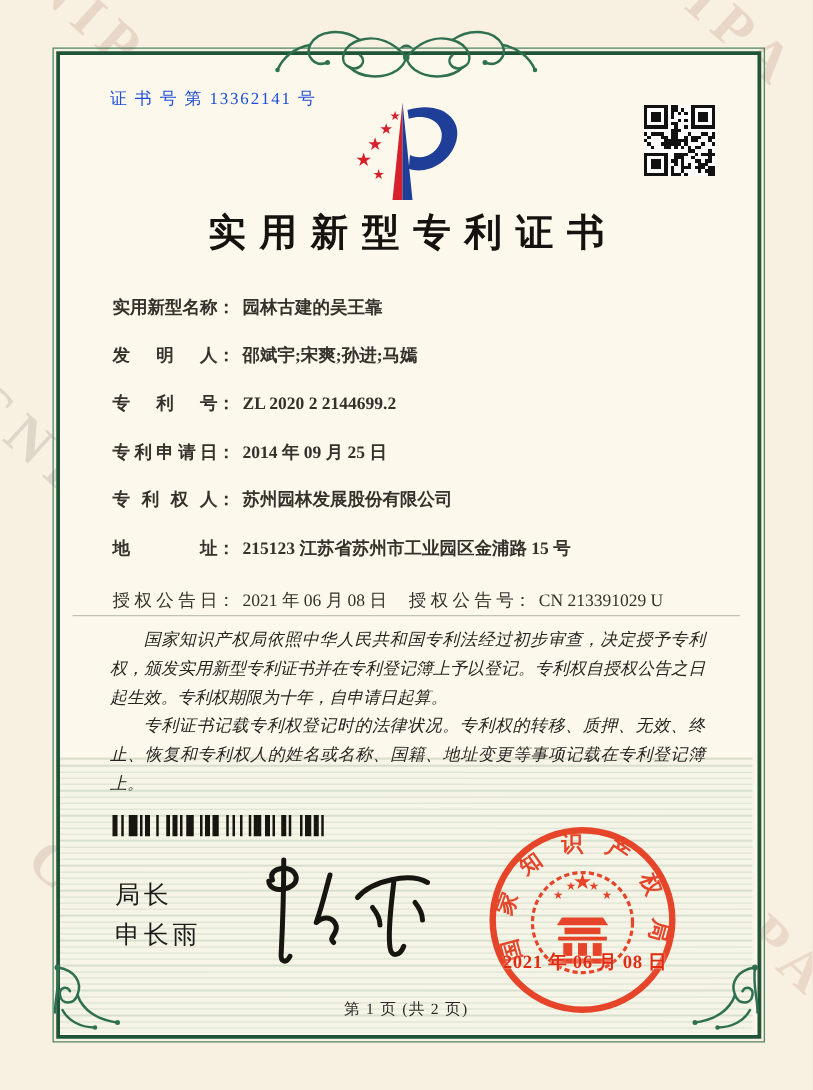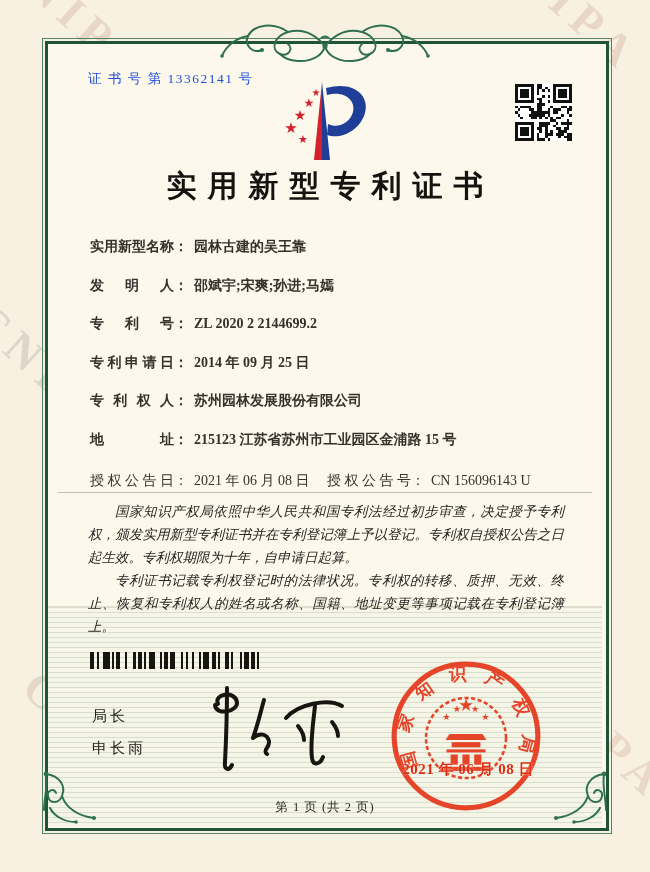--- a/index.html
+++ b/index.html
@@ -47,21 +47,21 @@
   .divider{position:absolute;left:58px;top:492px;width:534px;height:1px;
            background:rgba(95,105,95,0.38);z-index:4;}
   
   .paras{position:absolute;left:88px;top:500px;width:476px;z-index:4;}
   .paras p{margin:0;font-size:13.5px;line-height:23px;text-indent:2em;text-align:justify;
            font-style:italic;color:#262420;}
   
   .barcode{position:absolute;left:90px;top:652px;width:174px;height:17px;z-index:4;font-size:0;}
   .barcode span{display:inline-block;height:100%;}
   .issuer{position:absolute;left:92px;top:700px;z-index:4;font-family:"Liberation Sans",sans-serif;
-          font-size:15px;color:#1d1c1a;letter-spacing:3px;line-height:32px;}
+          font-size:20px;color:#1d1c1a;letter-spacing:3px;line-height:32px;}
   .signature{position:absolute;left:188px;top:678px;z-index:4;}
   .seal{position:absolute;left:388px;top:658px;z-index:5;}
   .seal-date{position:absolute;left:392px;top:760px;width:152px;text-align:center;z-index:6;
              font-size:15px;font-weight:bold;color:#e02c12;letter-spacing:0.5px;
              text-shadow:0 0 2px rgba(253,248,238,0.8);white-space:nowrap;}
   .footer{position:absolute;left:0;top:799px;width:100%;text-align:center;font-size:12.5px;
           letter-spacing:1px;color:#2a2archive824;color:#2a2824;z-index:4;}
 </style>
 </head>
 <body>
@@ -294,21 +294,21 @@
     </div>
     <div class="frow">
       <span class="f-label">专利权人</span><span class="f-colon">：</span><span class="f-value">苏州园林发展股份有限公司</span>
     </div>
     <div class="frow">
       <span class="f-label">地址</span><span class="f-colon">：</span><span class="f-value">215123 江苏省苏州市工业园区金浦路 15 号</span>
     </div>
   </div>
 
   <div class="grant-row">
-    <span class="grant-pair1"><span class="f-label">授权公告日</span><span class="f-colon">：</span><span>2021 年 06 月 08 日</span></span><span><span class="f-label">授权公告号</span><span class="f-colon">：</span><span>CN 156096143 U</span></span>
+    <span class="grant-pair1"><span class="f-label">授权公告日</span><span class="f-colon">：</span><span>2021 年 06 月 08 日</span></span><span><span class="f-label">授权公告号</span><span class="f-colon">：</span><span>CN 213391029 U</span></span>
   </div>
 
   <div class="divider"></div>
 
   <div class="paras">
     <p>国家知识产权局依照中华人民共和国专利法经过初步审查，决定授予专利权，颁发实用新型专利证书并在专利登记簿上予以登记。专利权自授权公告之日起生效。专利权期限为十年，自申请日起算。</p>
     <p>专利证书记载专利权登记时的法律状况。专利权的转移、质押、无效、终止、恢复和专利权人的姓名或名称、国籍、地址变更等事项记载在专利登记簿上。</p>
   </div>
 
   <div class="barcode" id="barcode"><span style="width: 4.35px; background: rgb(23, 21, 15);"></span><span style="width: 2.175px; background: transparent;"></span><span style="width: 2.175px; background: rgb(23, 21, 15);"></span><span style="width: 4.35px; background: transparent;"></span><span style="width: 6.525px; background: rgb(23, 21, 15);"></span><span style="width: 2.175px; background: transparent;"></span><span style="width: 2.175px; background: rgb(23, 21, 15);"></span><span style="width: 2.175px; background: transparent;"></span><span style="width: 4.35px; background: rgb(23, 21, 15);"></span><span style="width: 4.35px; background: transparent;"></span><span style="width: 2.175px; background: rgb(23, 21, 15);"></span><span style="width: 6.525px; background: transparent;"></span><span style="width: 2.175px; background: rgb(23, 21, 15);"></span><span style="width: 2.175px; background: transparent;"></span><span style="width: 4.35px; background: rgb(23, 21, 15);"></span><span style="width: 2.175px; background: transparent;"></span><span style="width: 2.175px; background: rgb(23, 21, 15);"></span><span style="width: 2.175px; background: transparent;"></span><span style="width: 6.525px; background: rgb(23, 21, 15);"></span><span style="width: 4.35px; background: transparent;"></span><span style="width: 2.175px; background: rgb(23, 21, 15);"></span><span style="width: 2.175px; background: transparent;"></span><span style="width: 4.35px; background: rgb(23, 21, 15);"></span><span style="width: 2.175px; background: transparent;"></span><span style="width: 4.35px; background: rgb(23, 21, 15);"></span><span style="width: 6.525px; background: transparent;"></span><span style="width: 2.175px; background: rgb(23, 21, 15);"></span><span style="width: 2.175px; background: transparent;"></span><span style="width: 2.175px; background: rgb(23, 21, 15);"></span><span style="width: 4.35px; background: transparent;"></span><span style="width: 2.175px; background: rgb(23, 21, 15);"></span><span style="width: 4.35px; background: transparent;"></span><span style="width: 2.175px; background: rgb(23, 21, 15);"></span><span style="width: 2.175px; background: transparent;"></span><span style="width: 6.525px; background: rgb(23, 21, 15);"></span><span style="width: 2.175px; background: transparent;"></span><span style="width: 4.35px; background: rgb(23, 21, 15);"></span><span style="width: 2.175px; background: transparent;"></span><span style="width: 2.175px; background: rgb(23, 21, 15);"></span><span style="width: 4.35px; background: transparent;"></span><span style="width: 4.35px; background: rgb(23, 21, 15);"></span><span style="width: 2.175px; background: transparent;"></span><span style="width: 2.175px; background: rgb(23, 21, 15);"></span><span style="width: 6.525px; background: transparent;"></span><span style="width: 2.175px; background: rgb(23, 21, 15);"></span><span style="width: 2.175px; background: transparent;"></span><span style="width: 4.35px; background: rgb(23, 21, 15);"></span><span style="width: 2.175px; background: transparent;"></span><span style="width: 4.35px; background: rgb(23, 21, 15);"></span><span style="width: 2.175px; background: transparent;"></span><span style="width: 2.175px; background: rgb(23, 21, 15);"></span><span style="width: 4.35px; background: transparent;"></span></div>

